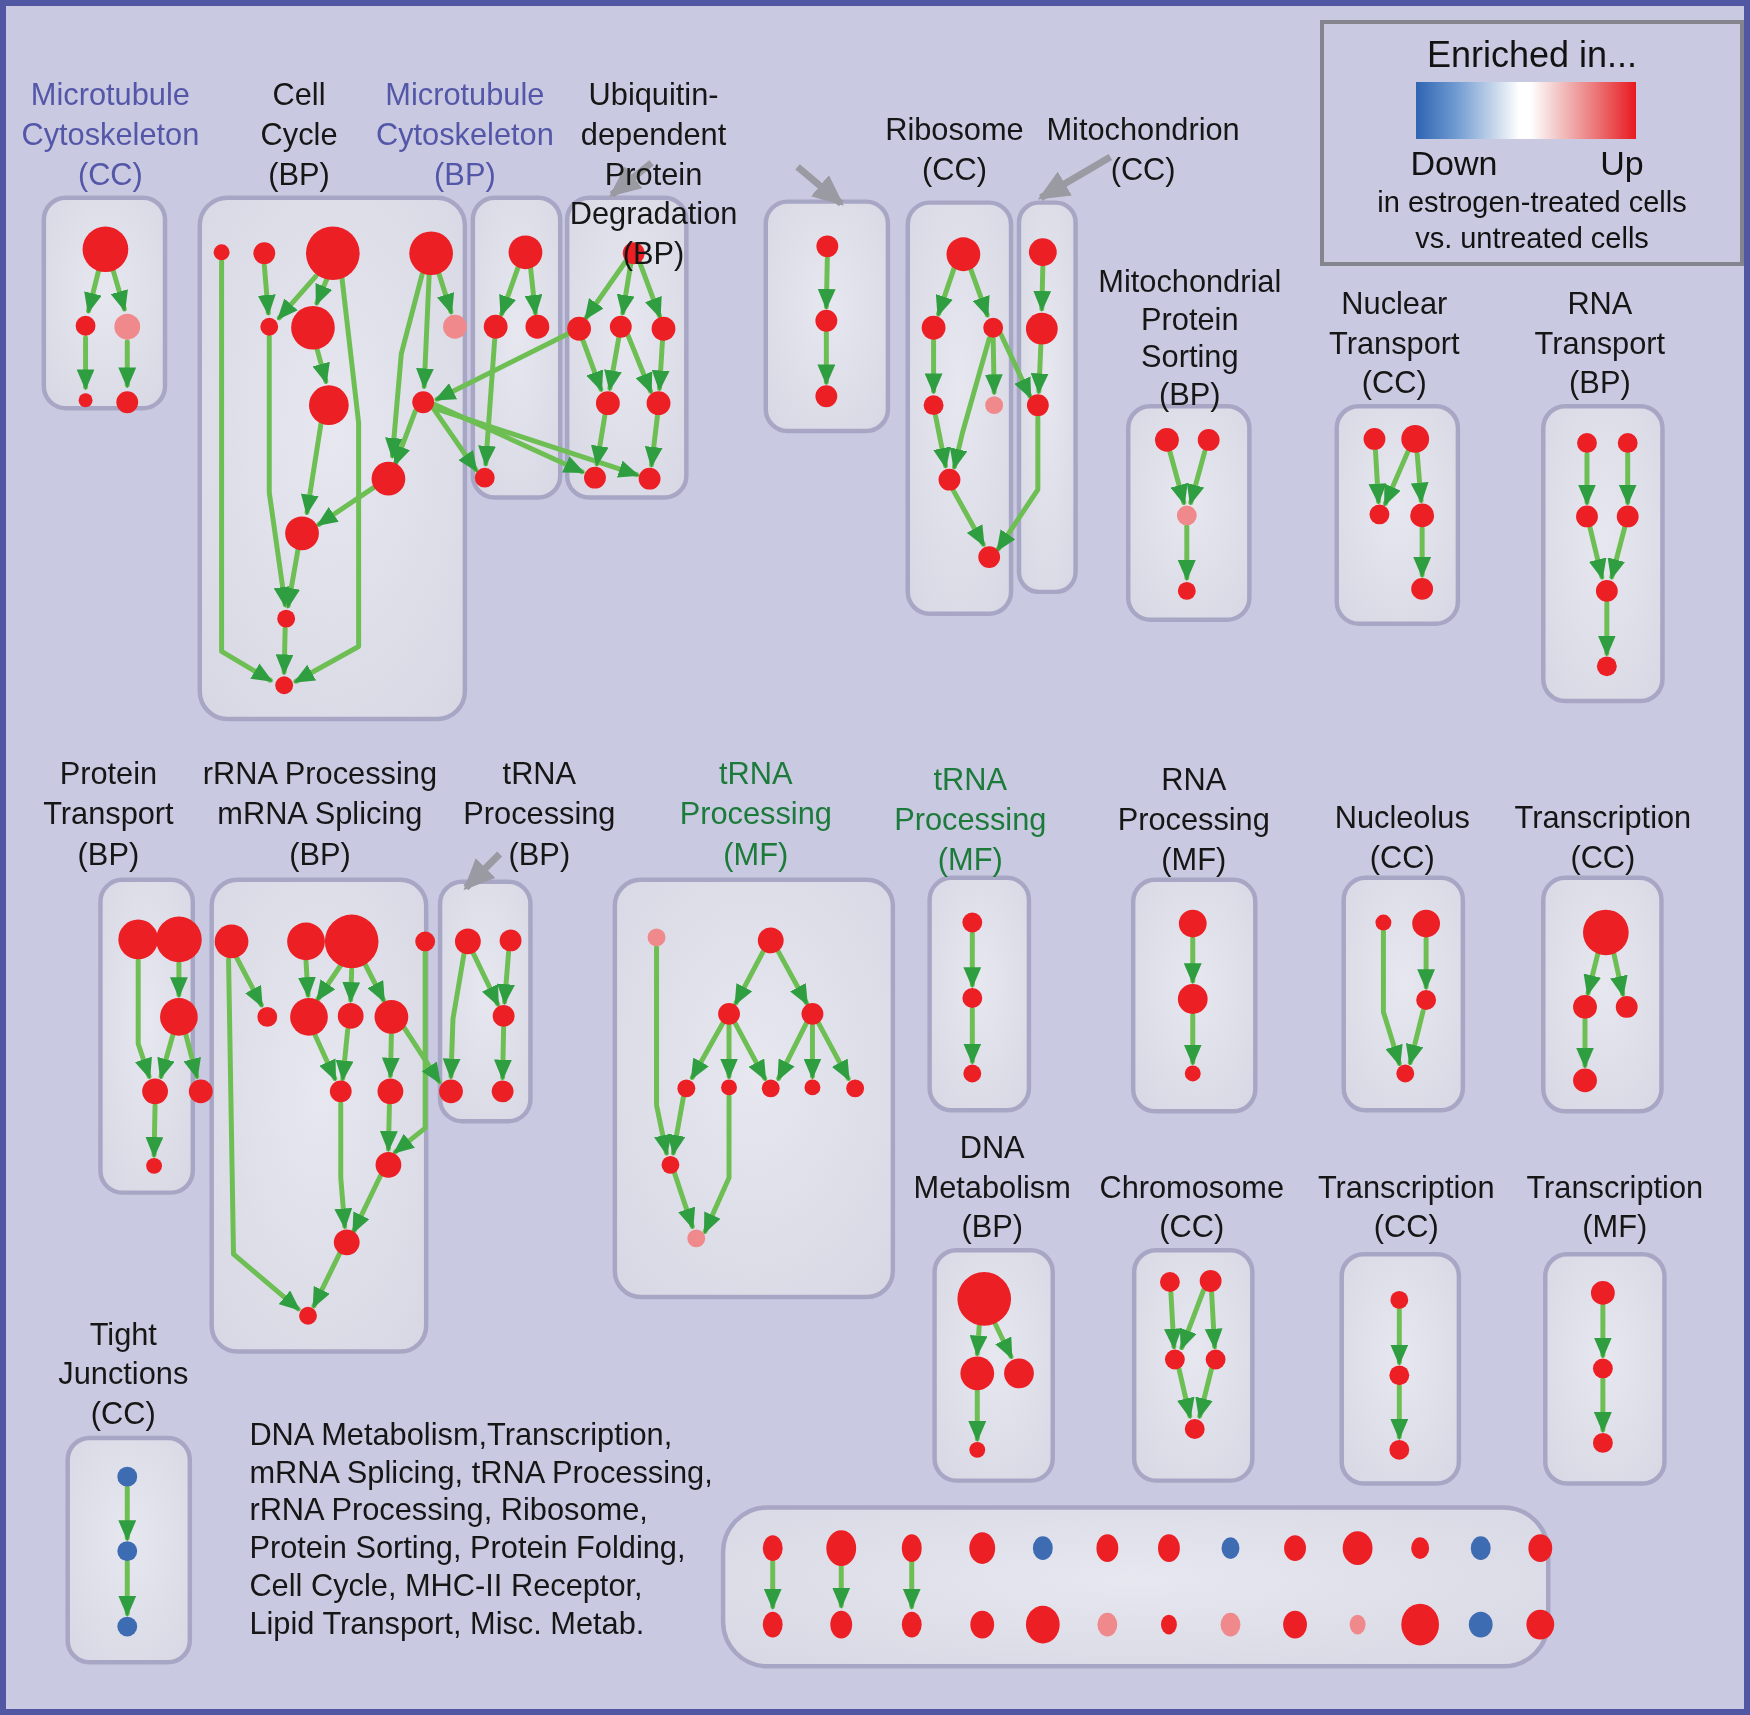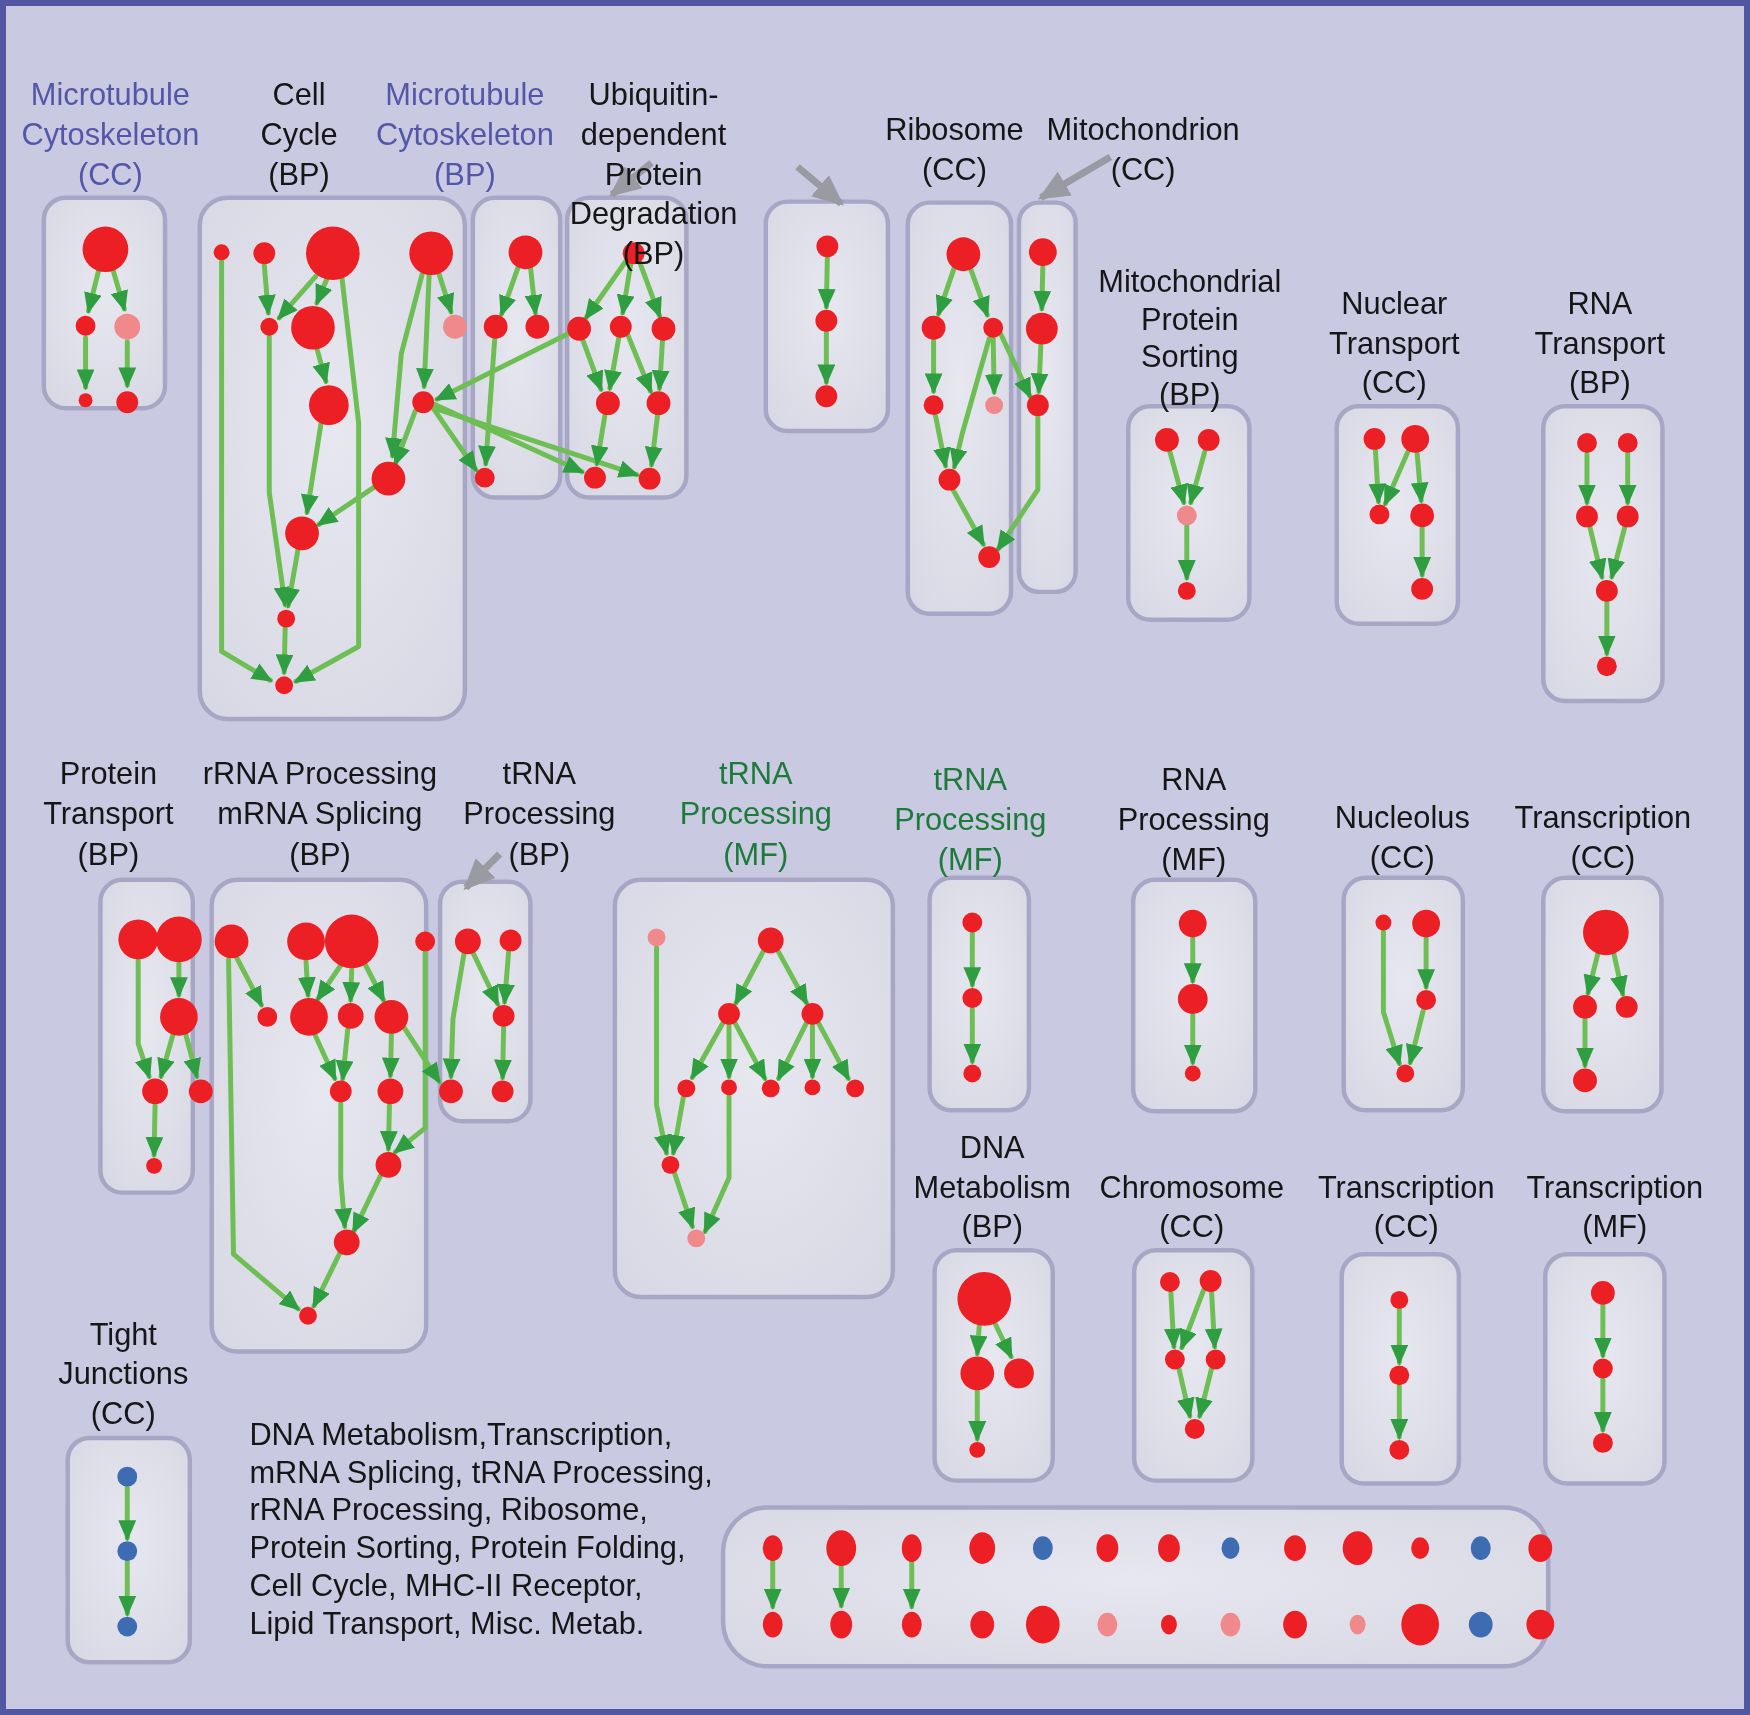--- a/index.html
+++ b/index.html
@@ -404,13 +404,21 @@
       <text x="118" y="1348" text-anchor="middle" font-size="31" fill="#161616">Tight</text>
       <text x="118" y="1388" text-anchor="middle" font-size="31" fill="#161616">Junctions</text>
       <text x="118" y="1428" text-anchor="middle" font-size="31" fill="#161616">(CC)</text>
       <text x="245" y="1449" text-anchor="start" font-size="31" fill="#161616">DNA Metabolism,Transcription,</text>
       <text x="245" y="1487" text-anchor="start" font-size="31" fill="#161616">mRNA Splicing, tRNA Processing,</text>
       <text x="245" y="1525" text-anchor="start" font-size="31" fill="#161616">rRNA Processing, Ribosome,</text>
       <text x="245" y="1563" text-anchor="start" font-size="31" fill="#161616">Protein Sorting, Protein Folding,</text>
       <text x="245" y="1601" text-anchor="start" font-size="31" fill="#161616">Cell Cycle, MHC-II Receptor,</text>
       <text x="245" y="1639" text-anchor="start" font-size="31" fill="#161616">Lipid Transport, Misc. Metab.</text>
     </svg>
+  <div class="legend">
+    <div class="legend-title">Enriched in...</div>
+    <div class="legend-bar"></div>
+    <div class="legend-down">Down</div>
+    <div class="legend-up">Up</div>
+    <div class="legend-l1">in estrogen-treated cells</div>
+    <div class="legend-l2">vs. untreated cells</div>
+  </div>
 </div>
 
 </body></html>

